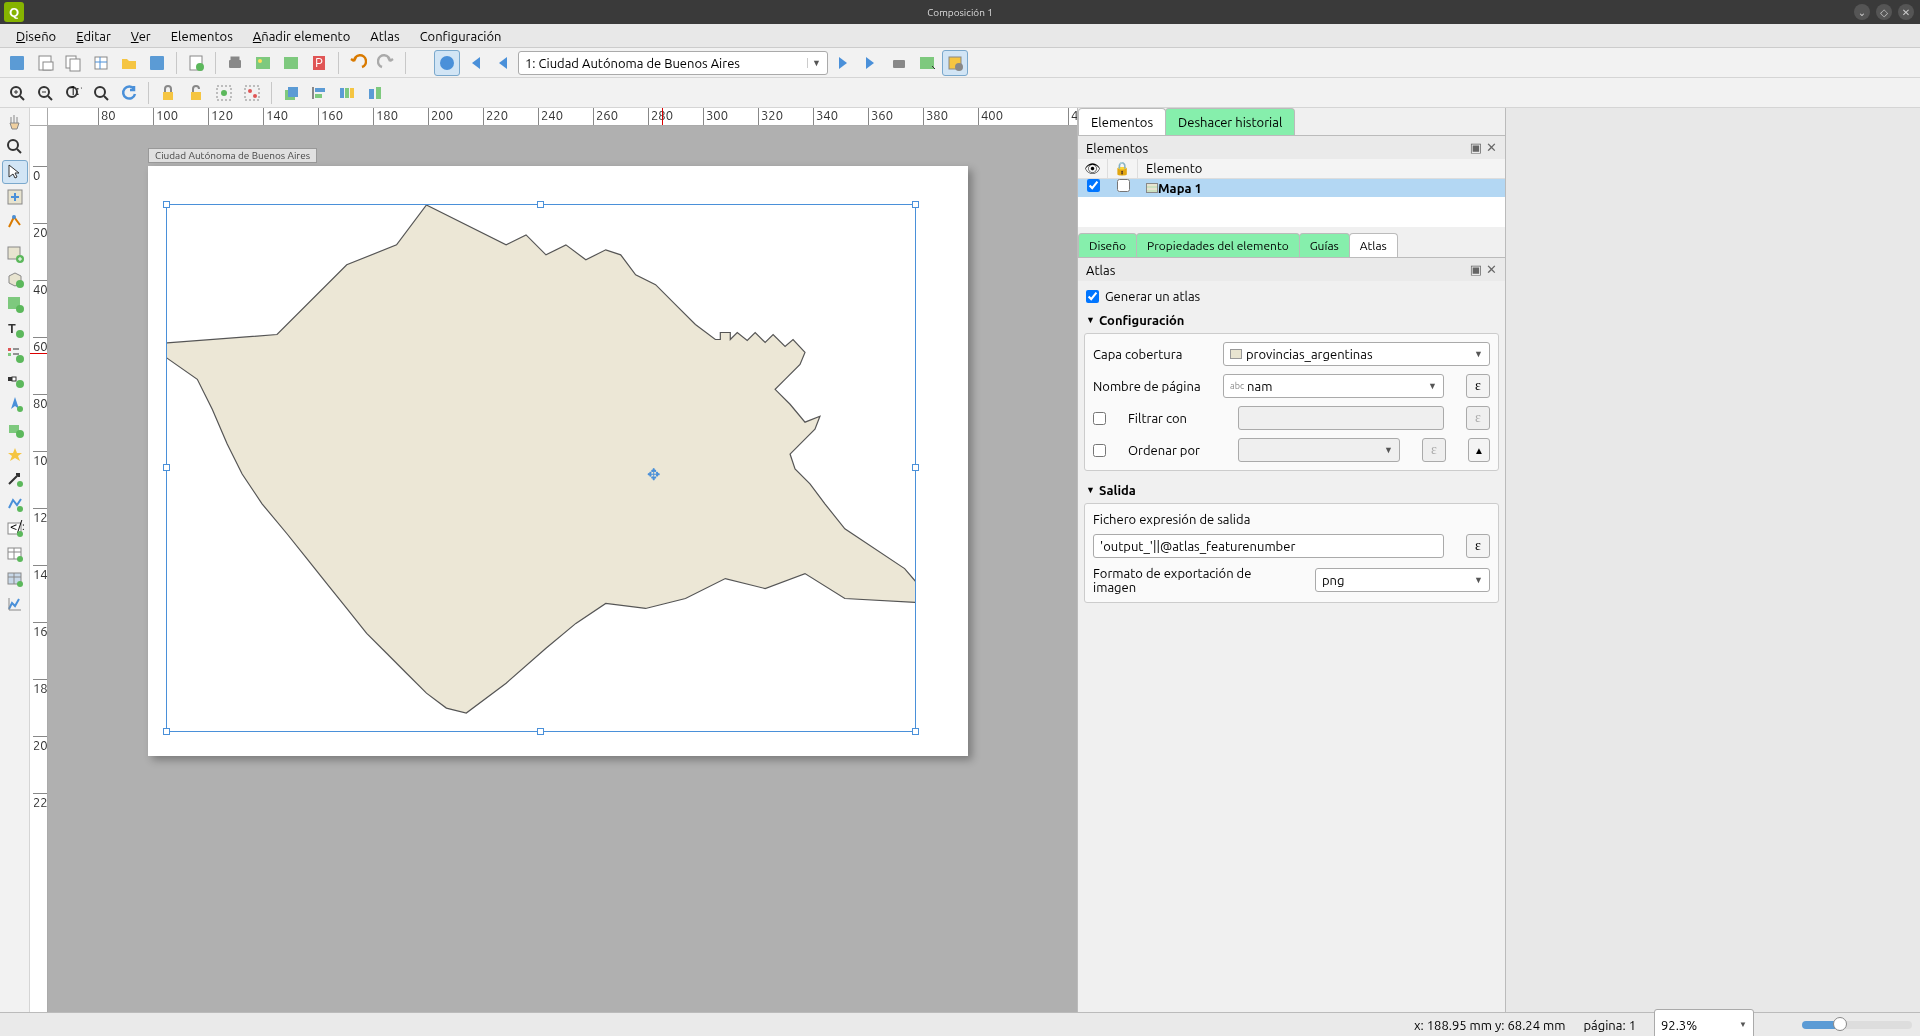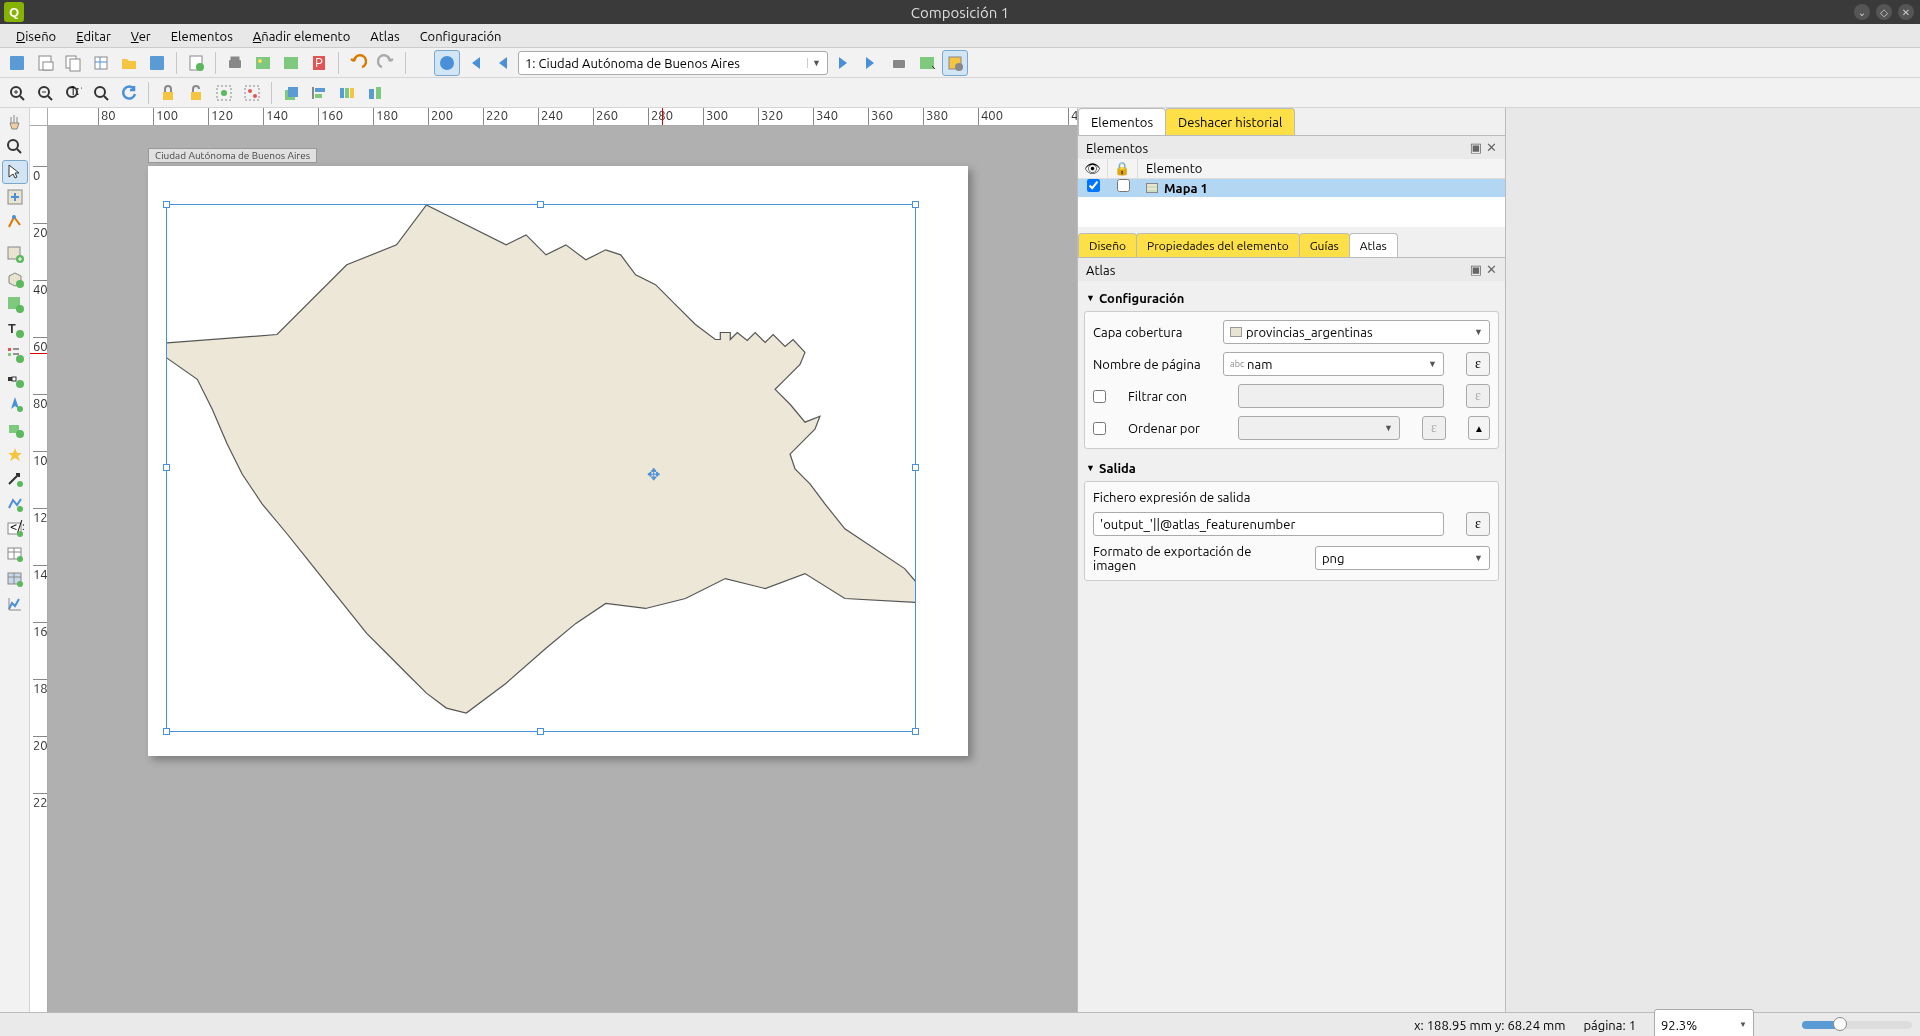--- a/index.html
+++ b/index.html
@@ -1,21 +1,21 @@
 <!DOCTYPE html>
 <html><head>
 <meta charset="utf-8">
 <style>
 * { margin: 0; padding: 0; box-sizing: border-box; font-family: "Ubuntu", "Segoe UI", sans-serif; font-size: 13px; }
 body { background: #f0f0f0; width: 1920px; height: 1036px; overflow: hidden; position: relative; }
 
 
 .titlebar { background: #3a3a3a; height: 24px; display: flex; align-items: center; color: #ddd; position: relative; }
 .titlebar .qgis-logo { width: 20px; height: 20px; margin-left: 4px; background: #86b300; border-radius: 3px; display: flex; align-items: center; justify-content: center; color: #fff; font-weight: bold; }
-.titlebar .title { position: absolute; left: 50%; transform: translateX(-50%); font-size: 15px; }
+.titlebar .title { position: absolute; left: 50%; transform: translateX(-50%); font-size: 10px; }
 .titlebar .win-ctrls { margin-left: auto; display: flex; gap: 6px; padding-right: 6px; }
 .titlebar .win-ctrls span { width: 16px; height: 16px; border-radius: 50%; background: #555; color: #ccc; display: flex; align-items: center; justify-content: center; font-size: 10px; }
 
 
 .menubar { background: #e8e8e8; height: 24px; display: flex; align-items: center; padding: 0 6px; border-bottom: 1px solid #ccc; }
 .menubar .menu-item { padding: 3px 10px; cursor: default; }
 .menubar .menu-item u { text-decoration: underline; }
 
 
 .toolbar { background: #f2f2f2; height: 30px; display: flex; align-items: center; padding: 0 4px; gap: 2px; border-bottom: 1px solid #d5d5d5; }
@@ -56,32 +56,32 @@
 .handle.bm { left: calc(50% - 4px); bottom: -4px; }
 .handle.lm { left: -4px; top: calc(50% - 4px); }
 .handle.rm { right: -4px; top: calc(50% - 4px); }
 .map-content { width: 100%; height: 100%; overflow: hidden; }
 .map-content svg { width: 100%; height: 100%; }
 .move-icon { position: absolute; left: 480px; top: 260px; font-size: 16px; color: #4a90d9; }
 
 
 .right-panel { width: 428px; background: #f0f0f0; border-left: 1px solid #bbb; display: flex; flex-direction: column; }
 .tabstrip { display: flex; background: #f0f0f0; border-bottom: 1px solid #bbb; }
-.tab { padding: 6px 12px; border: 1px solid #bbb; border-bottom: none; background: #fde047; margin-right: -1px; cursor: default; border-radius: 4px 4px 0 0; }
+.tab { padding: 6px 12px; border: 1px solid #bbb; border-bottom: none; background: #86efac; margin-right: -1px; cursor: default; border-radius: 4px 4px 0 0; }
 .tab.active { background: #fff; }
 .panel-header { background: #eaeaea; padding: 4px 8px; display: flex; align-items: center; justify-content: space-between; }
 .panel-header .ph-icons { display: flex; gap: 4px; font-size: 10px; color: #666; }
 .element-table { background: #fff; }
 .element-table .hdr { display: flex; background: #f4f4f4; border-bottom: 1px solid #ddd; font-size: 12px; }
 .element-table .hdr .col-eye { width: 30px; text-align: center; padding: 2px; border-right: 1px solid #ddd; }
 .element-table .hdr .col-lock { width: 30px; text-align: center; padding: 2px; border-right: 1px solid #ddd; }
 .element-table .hdr .col-name { flex: 1; padding: 2px 8px; }
 .element-row { display: flex; background: #b3d7f3; font-size: 12px; }
 .element-row .col-eye, .element-row .col-lock { width: 30px; text-align: center; }
-.element-row .col-name { flex: 1; padding: 2px 8px; font-weight: bold; display: flex; align-items: center; gap: 6px; }
+.element-row .col-name { flex: 1; padding: 2px 8px; font-weight: bold; display: flex; align-items: center; }
 .element-row .map-ico { width: 12px; height: 10px; border: 1px solid #888; background: repeating-linear-gradient(#e8e4d0, #e8e4d0 2px, #cce0c0 2px, #cce0c0 4px); }
 .empty-rows { height: 30px; background: #fff; }
 
 
 .props-tabs { display: flex; background: #f0f0f0; border-bottom: 1px solid #bbb; margin-top: 6px; }
 .props-tabs .tab { font-size: 12px; padding: 5px 10px; }
 .atlas-body { padding: 4px 6px; overflow-y: auto; flex: 1; }
 .check-row { display: flex; align-items: center; gap: 6px; padding: 4px 2px; }
 .group-head { display: flex; align-items: center; gap: 4px; font-weight: bold; padding: 6px 2px; }
 .group-head .tri { font-size: 9px; }
@@ -587,20 +587,24 @@
       <div class="tab active">Atlas</div>
     </div>
     <div class="panel-header">
       <span>Atlas</span>
       <div class="ph-icons">
           <span>▣</span>
           <span>✕</span>
         </div>
     </div>
     <div class="atlas-body">
+      <div class="check-row">
+        <input type="checkbox" checked="" style="">
+        <label>Generar un atlas</label>
+      </div>
 
       <div class="group-head">
           <span class="tri">▼</span>
           <span>Configuración</span>
         </div>
       <div class="group-body">
         <div class="form-row">
           <label>Capa cobertura</label>
           <div class="combo">
               <span class="layer-ico"></span>

